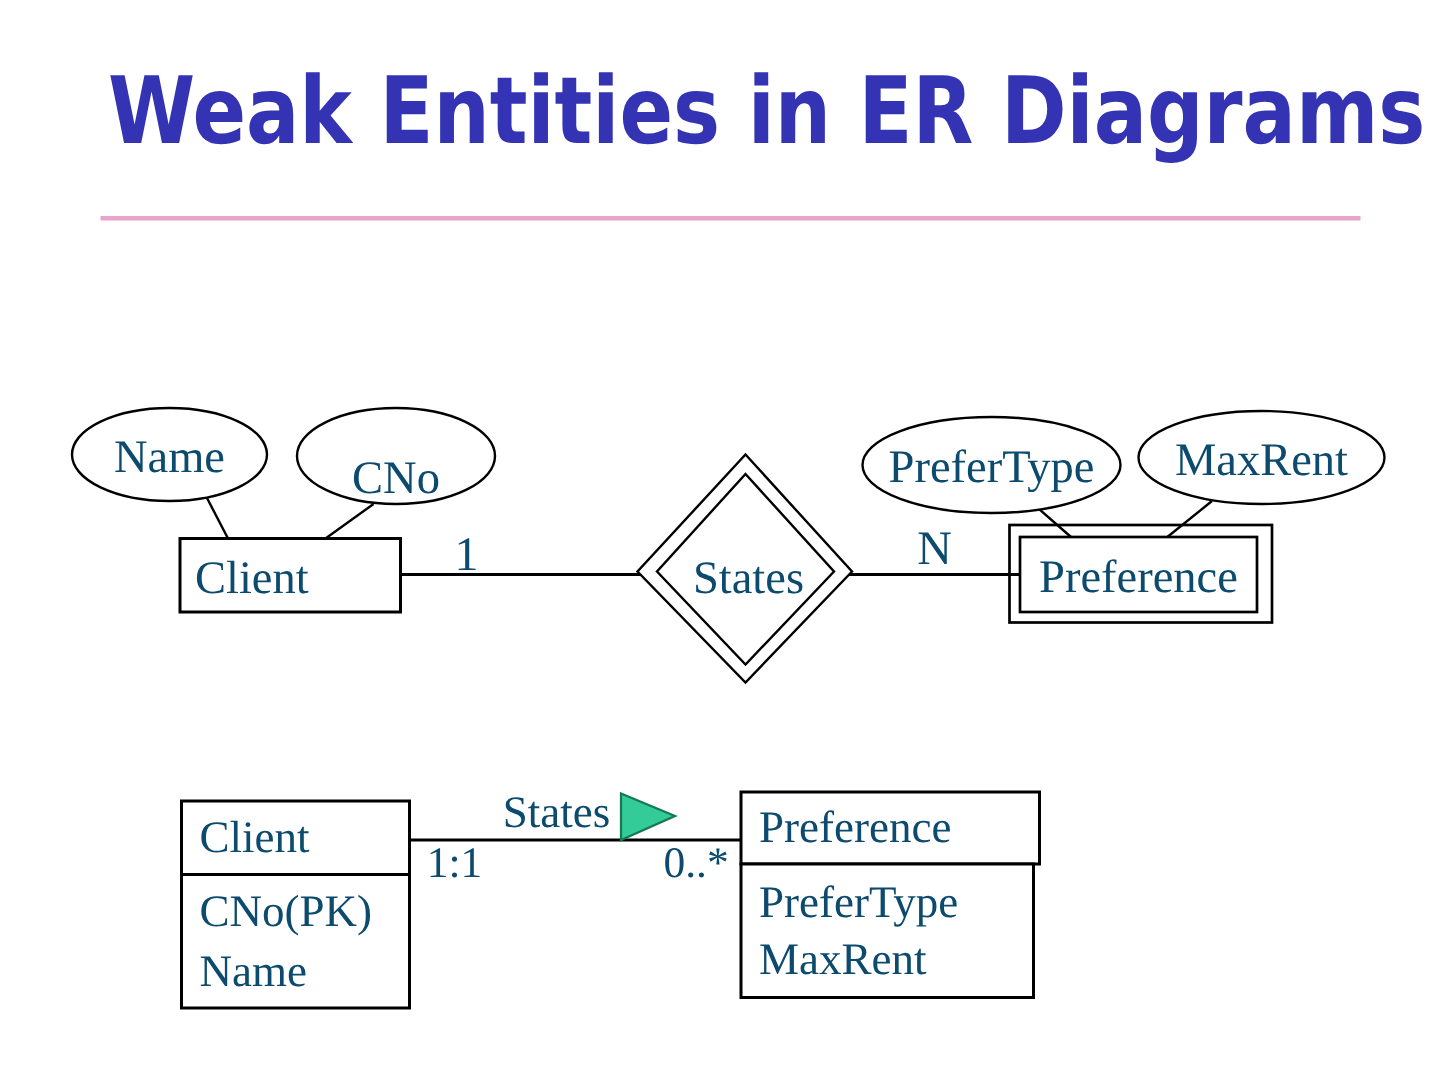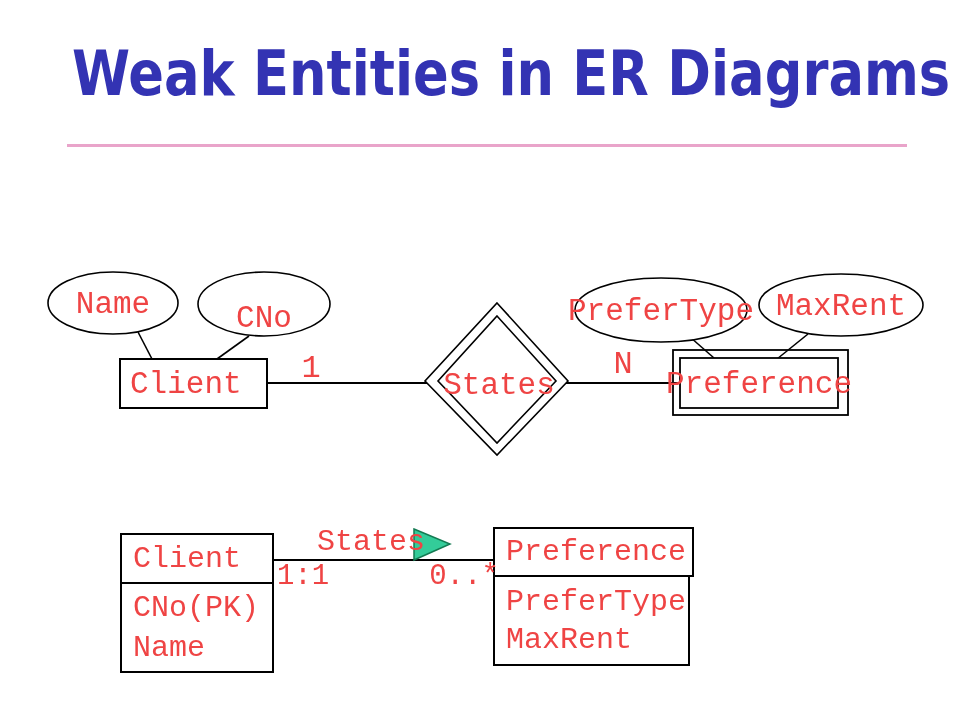--- a/index.html
+++ b/index.html
@@ -39,24 +39,23 @@
     position: absolute;
     left: 67px;
     top: 144px;
     width: 840px;
     height: 3px;
     background: #E9A4CA;
   }
   .lbl {
     position: absolute;
     white-space: nowrap;
-    color: #ef4444;
+    color: #0c4a6e;
     font-size: 31px;
     line-height: 1;
-    font-family: Liberation Mono, monospace;
   }
   .lbl.center {
     transform: translate(-50%, -50%);
   }
   .card {
     font-size: 32px;
   }
   .mult {
     font-size: 29px;
   }

